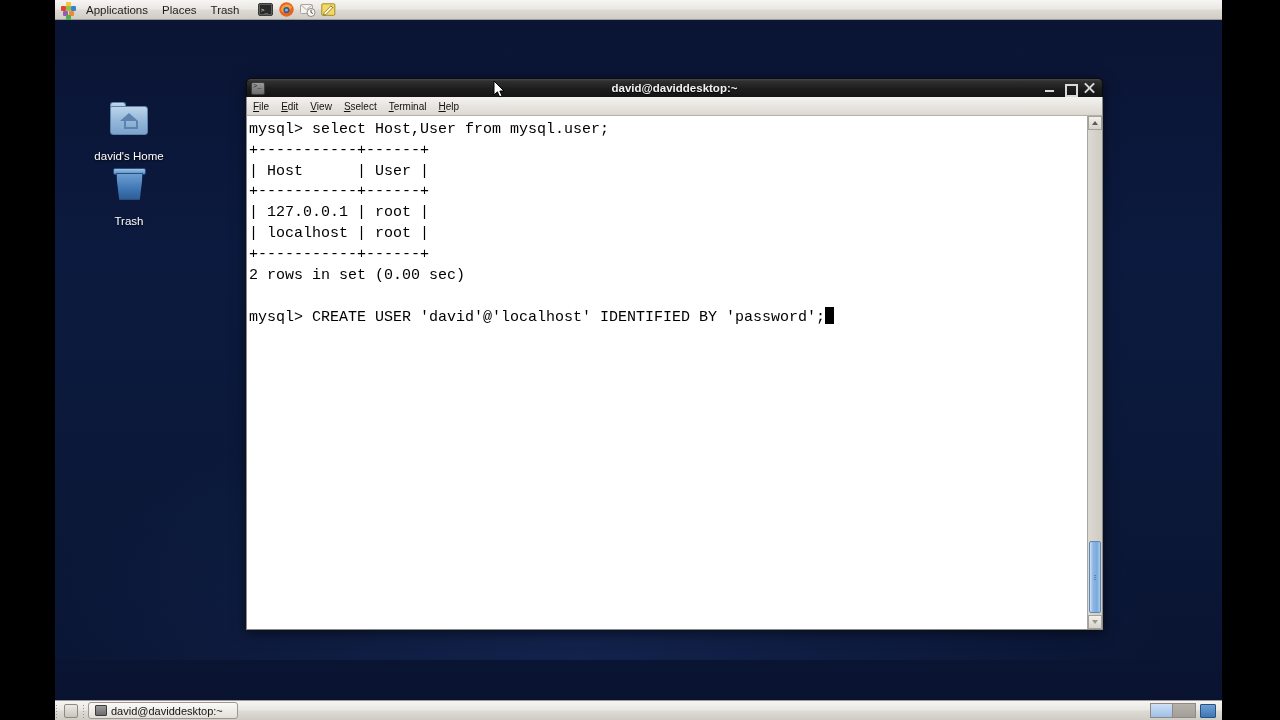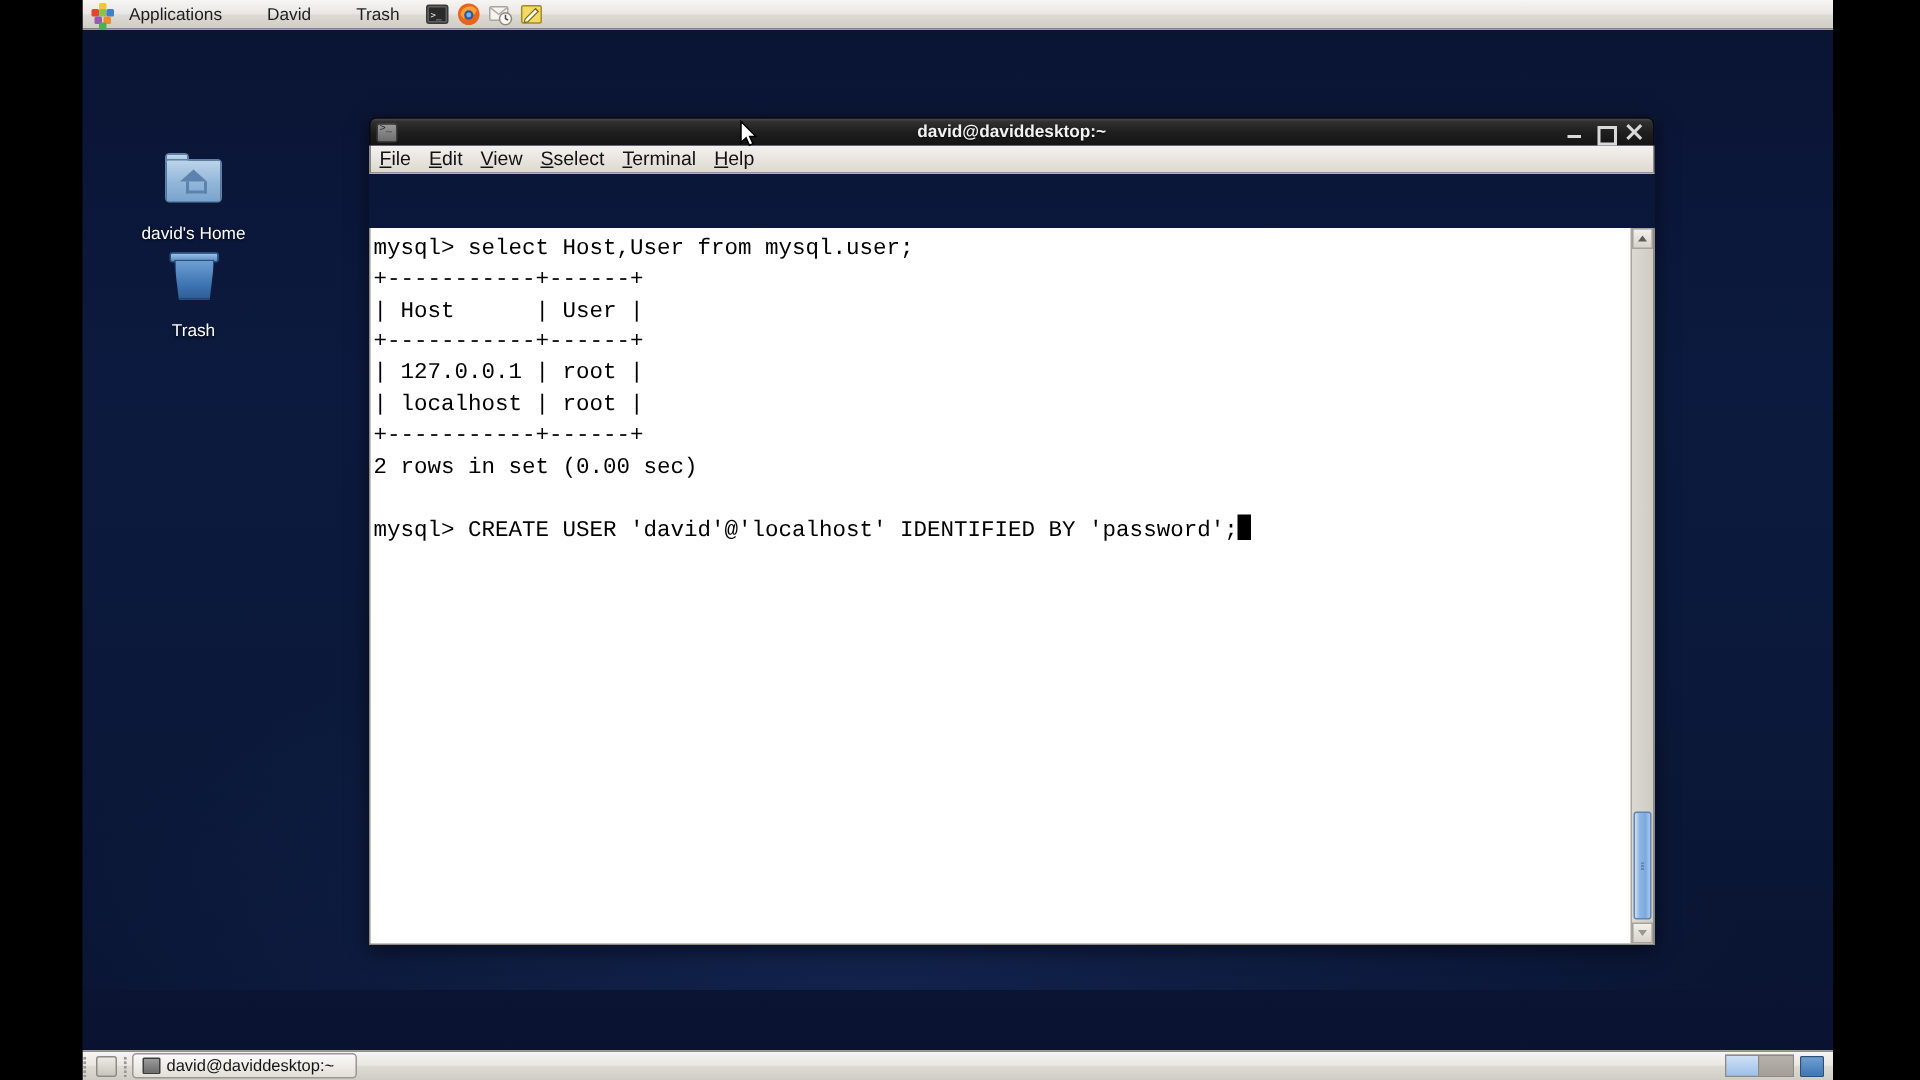--- a/index.html
+++ b/index.html
@@ -28,21 +28,21 @@
 
   
   #top-panel {
     position: absolute; left: 0; top: 0; width: 100%; height: 20px;
     background: linear-gradient(180deg,#f6f5f3 0%, #e9e7e3 48%, #dedbd5 52%, #cfccc6 100%);
     border-bottom: 1px solid #9e9a93;
     display: flex; align-items: center;
     font-size: 11.5px; color: #1d1d1d;
     z-index: 50;
   }
-  .panel-menu { display: flex; align-items: center; gap: 16px; height: 100%; }
+  .panel-menu { display: flex; align-items: center; gap: 0; height: 100%; }
   .panel-menu .mi {
     padding: 0 7px; height: 18px; line-height: 18px; cursor: default;
     white-space: nowrap;
   }
   .distro-logo {
     width: 16px; height: 16px; margin: 0 2px 0 6px; position: relative; flex: none;
   }
   .distro-logo i {
     position: absolute; width: 5px; height: 5px; border-radius: 1px; display: block;
   }
@@ -181,32 +181,31 @@
     content:""; position:absolute; left:-1px; top:4px; width:13px; height:2px; background:#d9d9d9;
   }
   .tbtn.close::before{ transform:rotate(45deg);}
   .tbtn.close::after{ transform:rotate(-45deg);}
 
   .menubar{
     height:19px;
     background: linear-gradient(180deg,#f4f2ef 0%, #e7e4df 55%, #dcd8d1 100%);
     border-left:1px solid #8d8a84; border-right:1px solid #8d8a84;
     border-bottom:1px solid #b5b1aa;
-    display:flex; align-items:flex-start;
-    font-size:13px; color:#121212;
+    display:flex; align-items:flex-end;
+    font-size:10px; color:#121212;
   }
   .menubar .mb{ padding:0 6px; height:17px; line-height:17px; cursor:default; }
   .menubar .mb u{ text-decoration: underline; }
 
   .term-body{
     position:absolute; left:0; right:0; top:38px; bottom:0;
     background:#ffffff;
     border:1px solid #8d8a84; border-top:none;
     display:flex;
-    margin-top:36px;
   }
   .term-text{
     flex:1 1 auto; padding:4px 0 0 2px; overflow:hidden;
     font-family:"Liberation Mono","DejaVu Sans Mono",monospace;
     font-size:15px; line-height:20.8px; color:#000;
     white-space:pre;
   }
   .term-cursor{
     display:inline-block; width:9px; height:17px; background:#000;
     vertical-align:-3px;
@@ -297,21 +296,21 @@
       <i style="left:0;top:4px;background:#e2462f"></i>
       <i style="left:5px;top:4px;background:#8bc34a"></i>
       <i style="left:10px;top:4px;background:#3f7fd1"></i>
       <i style="left:2px;top:9px;background:#9b59b6"></i>
       <i style="left:8px;top:9px;background:#ef8b2c"></i>
       <i style="left:5px;top:13px;background:#4caf50"></i>
     </div>
 
     <div class="panel-menu">
       <span class="mi">Applications</span>
-      <span class="mi">David</span>
+      <span class="mi">Places</span>
       <span class="mi">Trash</span>
     </div>
 
     <div class="panel-launchers">
       <span class="launcher">
         <svg width="17" height="17" viewBox="0 0 17 17">
           <rect x="1.5" y="2.5" width="14" height="12" rx="1.5" fill="#5f5f5f" stroke="#3a3a3a"></rect>
           <rect x="3" y="4" width="11" height="9" fill="#2a2a2a"></rect>
           <text x="4" y="11" font-family="monospace" font-size="6" fill="#e8e8e8">&gt;_</text>
         </svg>

